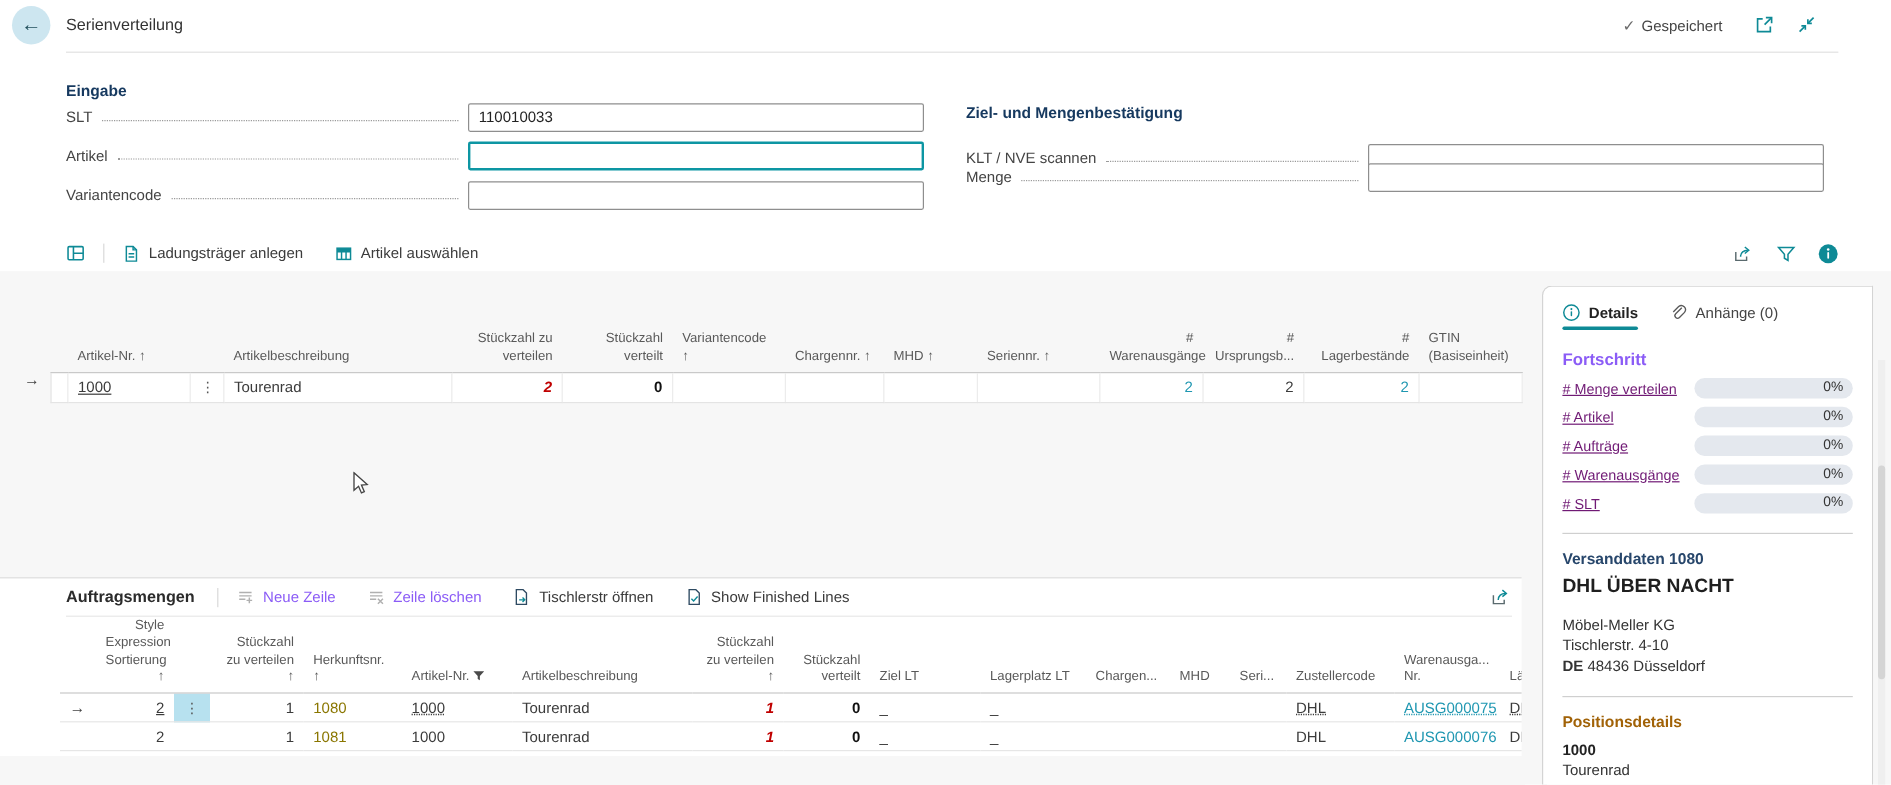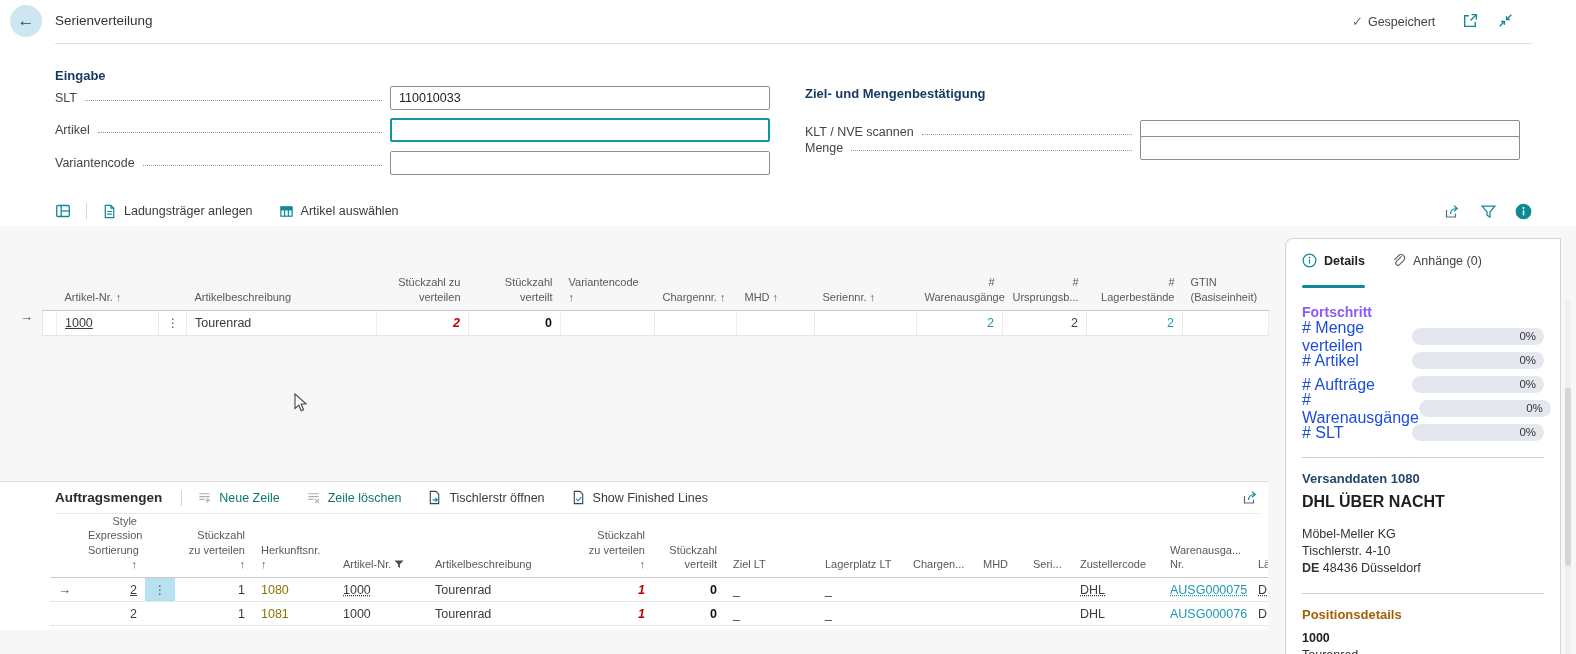--- a/index.html
+++ b/index.html
@@ -29,21 +29,21 @@
   .field-row .leader{flex:1;border-bottom:1px dotted #9a9a9a;margin:0 8px;transform:translateY(2px);}
   .tbox{width:380px;box-sizing:border-box;height:24px;border:1px solid #8e8e8e;border-radius:2px;
     background:#fff;font-family:inherit;font-size:12.5px;color:#222;padding:0 8px;outline:none;flex:none;}
   .tbox.focused{border:2px solid #0d96a3;}
 
   
   .actionbar{left:55px;top:196px;width:1477px;height:30px;display:flex;align-items:center;}
   .vsep{width:1px;height:16px;background:#d9d9d9;margin:0 15px;}
   .act-btn{display:flex;align-items:center;gap:7px;color:#3b3b3b;font-size:12.5px;
     margin-right:26px;cursor:pointer;white-space:nowrap;}
-  .act-btn.disabled{color:#0f766e;cursor:default;}
+  .act-btn.disabled{color:#8b5cf6;cursor:default;}
   .bar-right{margin-left:auto;display:flex;align-items:center;gap:18px;}
   .icon-btn{cursor:pointer;}
 
   
   .content-bg{left:0;top:226px;width:1576px;height:428px;background:#f7f7f7;}
 
   
   table.grid{border-collapse:collapse;table-layout:fixed;}
   table.grid th{font-weight:400;font-size:11px;color:#595959;vertical-align:bottom;
     padding:0 8px 6px 8px;line-height:1.3;border-bottom:1px solid #c9c9c9;}
@@ -74,27 +74,27 @@
     border-bottom:1px solid #e8e8e8;}
   .auf-title{font-weight:700;font-size:13.5px;color:#2b2b2b;margin-right:4px;}
   .bot-table-clip{position:absolute;left:50px;top:32px;width:1218px;height:116px;overflow:hidden;}
 
   
   .details-card{left:1285px;top:238px;width:276px;height:416px;background:#fff;
     border:1px solid #d4d4d4;border-bottom:none;border-radius:8px 0 0 0;box-sizing:border-box;
     overflow:hidden;}
   .dc-inner{padding:14px 16px 0 16px;}
   .tabs{display:flex;align-items:flex-start;gap:26px;}
-  .tab{display:flex;align-items:center;gap:7px;padding-bottom:20px;position:relative;cursor:pointer;
+  .tab{display:flex;align-items:center;gap:7px;padding-bottom:7px;position:relative;cursor:pointer;
     font-size:12.5px;color:#444;}
   .tab.active{font-weight:700;color:#222;}
   .tab.active .tab-underline{position:absolute;left:0;right:0;bottom:0;height:3px;background:#0e8a96;border-radius:2px;}
   .fort-heading{margin-top:16px;font-weight:700;font-size:14px;color:#8b5cf6;}
   .prog-row{display:flex;align-items:center;justify-content:space-between;margin-top:7px;height:17px;}
-  .prog-row .plbl{font-size:16px;color:#1d4ed8;}
+  .prog-row .plbl{font-size:12px;color:#701a75;text-decoration:underline;}
   .pill{width:132px;height:17px;background:#e4e8ee;border-radius:9px;font-size:11.5px;color:#333;
     text-align:right;line-height:17px;padding-right:8px;box-sizing:border-box;flex:none;}
   .dc-divider{border:none;border-top:1px solid #cfcfcf;margin:16px 0 0 0;}
   .ship-heading{margin-top:13px;font-weight:600;font-size:13px;color:#27466b;}
   .ship-carrier{margin-top:7px;font-weight:700;font-size:16px;color:#1f1f1f;}
   .ship-addr{margin-top:15px;font-size:12.5px;line-height:17px;color:#333;}
   .pos-heading{margin-top:13px;font-weight:600;font-size:13px;color:#a16207;}
   .pos-no{margin-top:9px;font-weight:700;font-size:12.5px;color:#222;}
   .pos-desc{margin-top:3px;font-size:12.5px;color:#333;}
 

